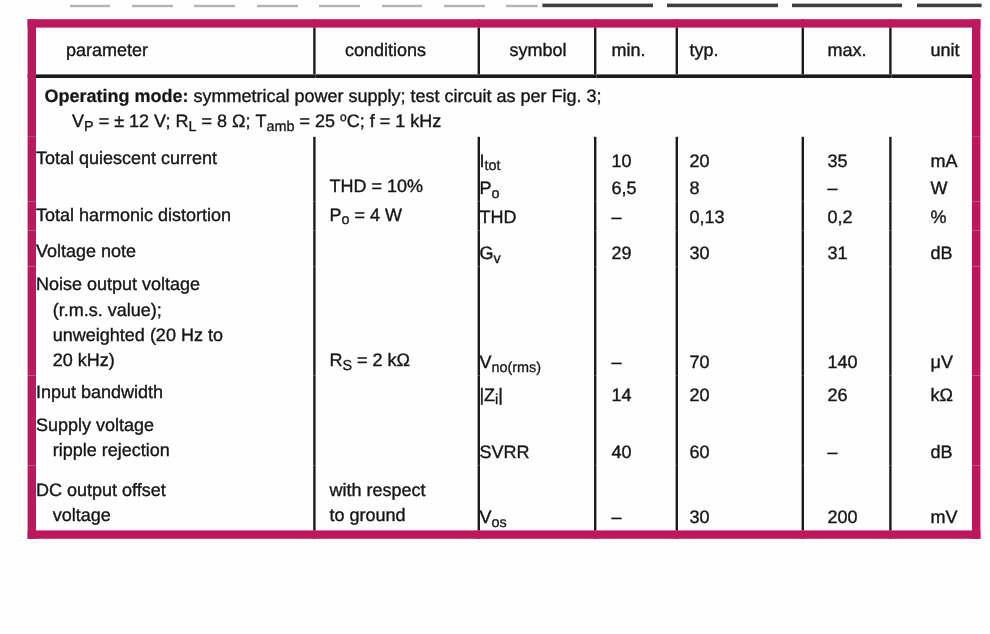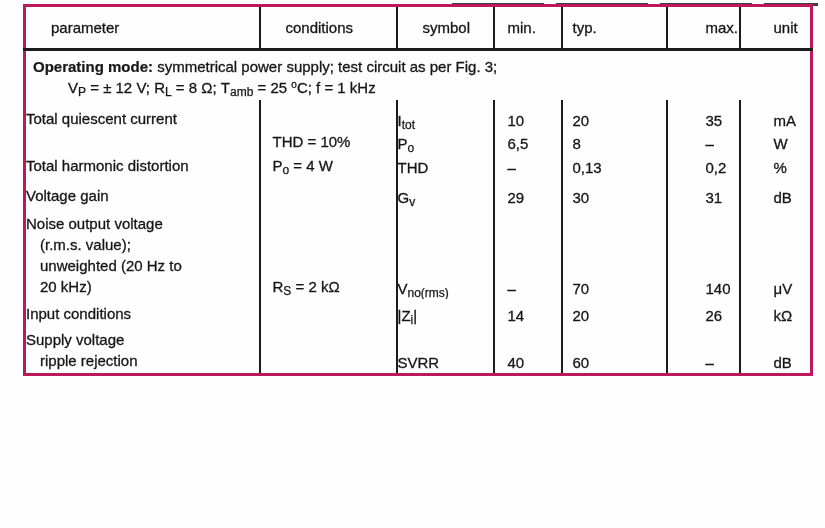--- a/index.html
+++ b/index.html
@@ -16,51 +16,51 @@
     position:absolute;left:58px;top:4px;width:390px;height:2px;
     background:repeating-linear-gradient(90deg,#9a9a9a 0 34px,transparent 34px 52px);
     opacity:.75;
   }
   .artifact-b{
     position:absolute;left:452px;top:3px;width:366px;height:3px;
     background:repeating-linear-gradient(90deg,#3f3f3f 0 92px,transparent 92px 104px);
   }
 
   table.spec{
-    position:absolute;left:23px;top:4px;width:787px;
+    position:absolute;left:23px;top:16px;width:787px;
     border-collapse:collapse;table-layout:fixed;
-    border:3px solid #be185d;
+    border:7px solid #be185d;
     font-size:15px;
   }
   td{padding:0;vertical-align:bottom;padding-bottom:2px;overflow:hidden;white-space:nowrap;}
   thead td{
     vertical-align:middle;border-bottom:3px solid #1b1b1b;padding-bottom:0;
   }
   td.bl{border-left:2px solid #1b1b1b;}
 
   
   .cp{}
   .cc{padding-left:12px;}
   .cs{}
   .cmin{padding-left:13px;}
   .ctyp{padding-left:10px;}
-  .cmax{padding-left:38px;}
+  .cmax{padding-left:20px;}
   .cunit{padding-left:33px;}
   thead td.hpad{padding-left:25px;}
 
   .ln{line-height:21px;}
   .cont{padding-left:14px;}
   .vtop{vertical-align:top;padding-top:2px;}
 
   sub{font-size:12px;line-height:0;vertical-align:-3px;-webkit-text-stroke:0.25px #161616;}
   sup{font-size:10px;line-height:0;vertical-align:5px;}
 
   tr.oprow td{vertical-align:top;padding-top:5px;border-bottom:0;}
   .opline1{line-height:21px;padding-left:7px;}
-  .opline2{line-height:21px;padding-left:42px;}
+  .opline2{line-height:21px;padding-left:30px;}
   .b{font-weight:bold;-webkit-text-stroke:0.2px #161616;}
 
   
   .hHead{height:44px;}
   .hOp{height:48px;}
   .h31{height:31px;} .h24{height:24px;} .h22{height:22px;}
   .h45{height:45px;} .h30{height:30px;} .h91{height:91px;}
   .h27{height:27px;} .h48{height:48px;} .h57{height:57px;}
 </style>
 </head>
@@ -134,21 +134,21 @@
         <td class="cs bl"><span>THD</span><sub></sub><span></span></td>
         <td class="cmin bl">–</td>
         <td class="ctyp bl">0,13</td>
         <td class="cmax bl">0,2</td>
         <td class="cunit bl">%</td>
       </tr>
 
 
       <tr class="h30">
         <td class="cp">
-            <div class="ln">Voltage gain</div>
+            <div class="ln">Voltage note</div>
           </td>
         <td class="cc bl"></td>
         <td class="cs bl"><span>G</span><sub>v</sub><span></span></td>
         <td class="cmin bl">29</td>
         <td class="ctyp bl">30</td>
         <td class="cmax bl">31</td>
         <td class="cunit bl">dB</td>
       </tr>
 
       <tr class="h91">
@@ -163,21 +163,21 @@
           </td>
         <td class="cs bl"><span>V</span><sub>no(rms)</sub><span></span></td>
         <td class="cmin bl">–</td>
         <td class="ctyp bl">70</td>
         <td class="cmax bl">140</td>
         <td class="cunit bl">μV</td>
       </tr>
 
       <tr class="h27">
         <td class="cp">
-            <div class="ln">Input conditions</div>
+            <div class="ln">Input bandwidth</div>
           </td>
         <td class="cc bl"></td>
         <td class="cs bl"><span>|Z</span><sub>i</sub><span>|</span></td>
         <td class="cmin bl">14</td>
         <td class="ctyp bl">20</td>
         <td class="cmax bl">26</td>
         <td class="cunit bl">kΩ</td>
       </tr>
 
       <tr class="h48">
@@ -186,15 +186,30 @@
           <div class="ln cont">ripple rejection</div>
         </td>
         <td class="cc bl"></td>
         <td class="cs bl"><span>SVRR</span><sub></sub><span></span></td>
         <td class="cmin bl">40</td>
         <td class="ctyp bl">60</td>
         <td class="cmax bl">–</td>
         <td class="cunit bl">dB</td>
       </tr>
 
+      <tr class="h57">
+        <td class="cp">
+          <div class="ln">DC output offset</div>
+          <div class="ln cont">voltage</div>
+        </td>
+        <td class="cc bl">
+          <div class="ln"><span>with respect</span><sub></sub><span></span></div>
+          <div class="ln">to ground</div>
+        </td>
+        <td class="cs bl"><span>V</span><sub>os</sub><span></span></td>
+        <td class="cmin bl">–</td>
+        <td class="ctyp bl">30</td>
+        <td class="cmax bl">200</td>
+        <td class="cunit bl">mV</td>
+      </tr>
     </tbody>
   </table>
 </div>
 
 </body></html>

